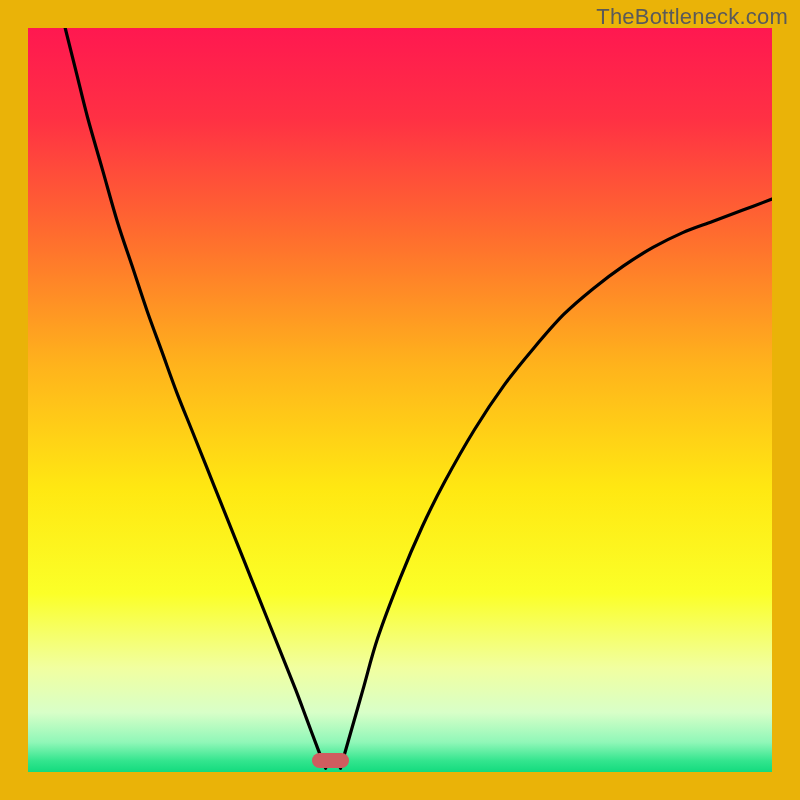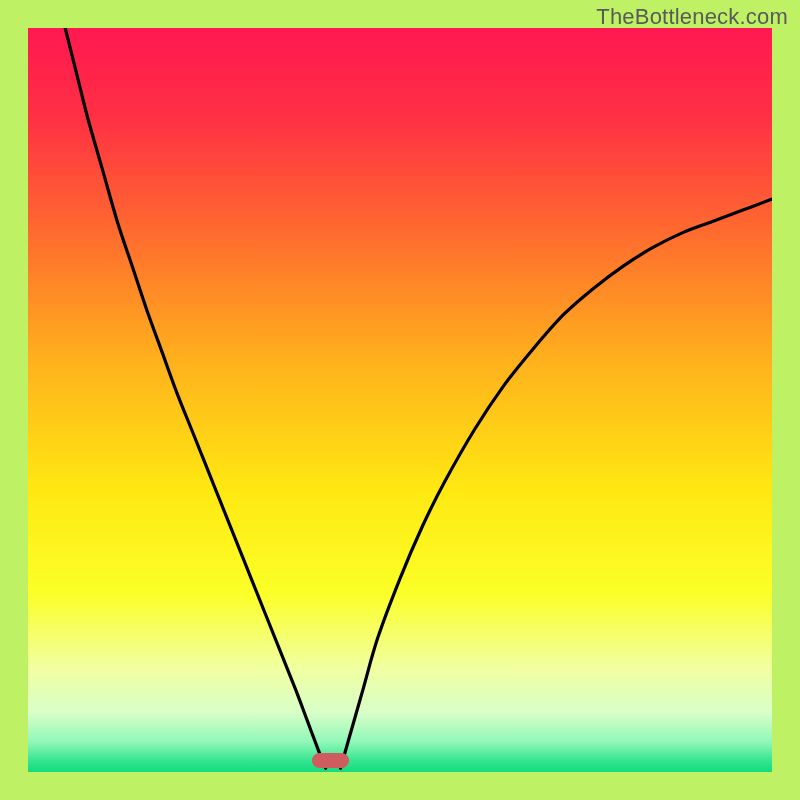--- a/index.html
+++ b/index.html
@@ -10,21 +10,21 @@
     background: #000;
     overflow: hidden;
     font-family: Arial, Helvetica, sans-serif;
   }
   .frame {
     position: absolute;
     top: 0;
     left: 0;
     width: 800px;
     height: 800px;
-    background: #bef264;
+    background: #eab308;
   }
   .plot-area {
     position: absolute;
     top: 28px;
     left: 28px;
     width: 744px;
     height: 744px;
     overflow: hidden;
   }
   .gradient-bg {

